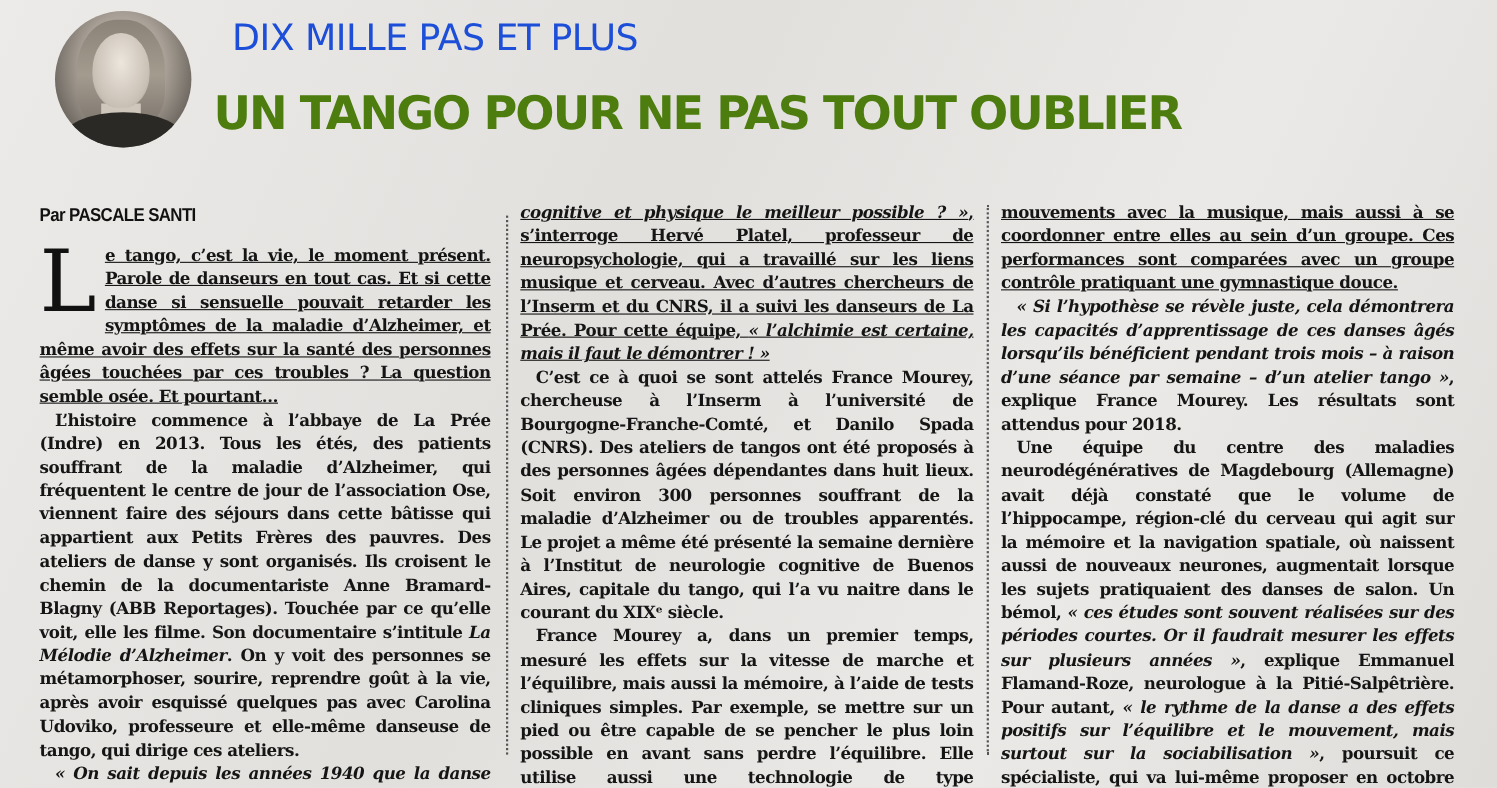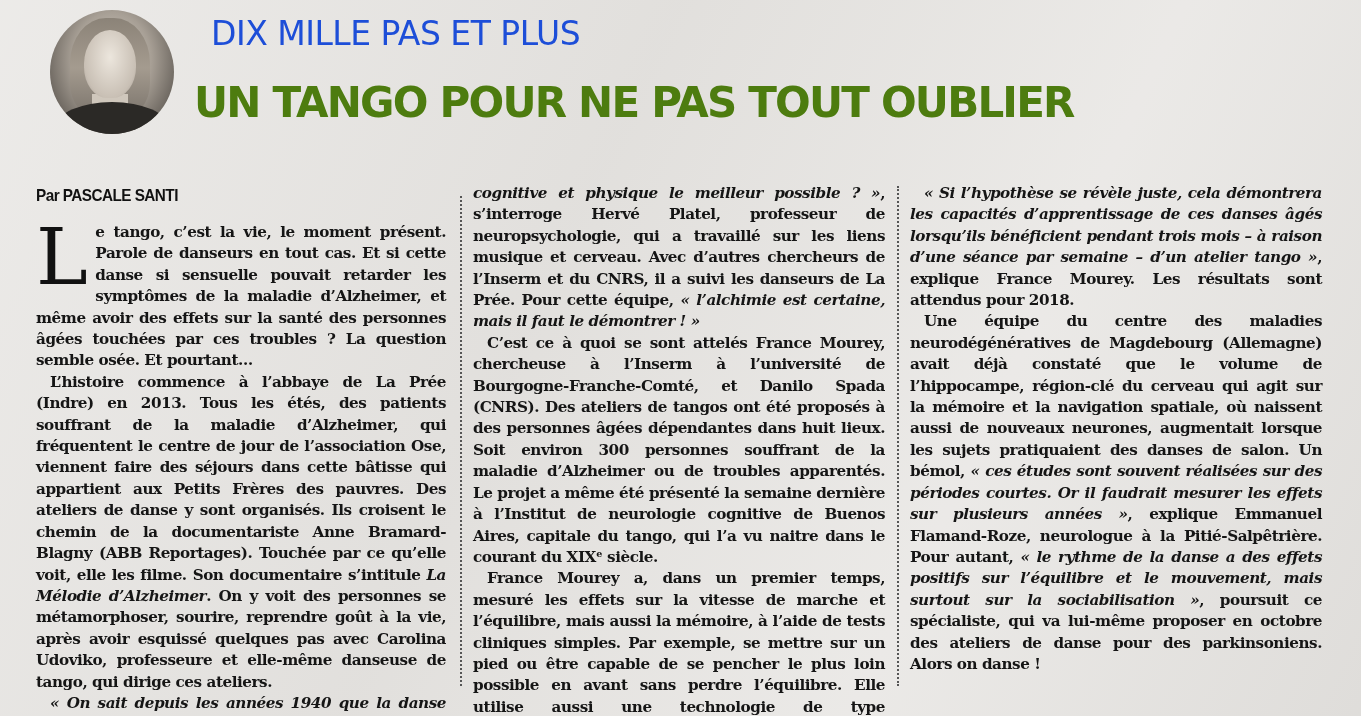--- a/index.html
+++ b/index.html
@@ -50,21 +50,21 @@
       transform: scaleX(0.9); transform-origin: left;
     }
     .col {
       position: absolute; top: 210px;
       font-family: "DejaVu Serif", serif; font-weight: bold;
       font-size: 15.2px; line-height: 21.4px; color: #151515;
       text-align: justify; letter-spacing: -0.45px;
       hyphens: none;
     }
     .col p { margin: 0; text-indent: 14px; }
-    .col p.noindent { text-indent: 0; }
+    .col p.noindent { text-indent: 0; text-decoration: underline; }
     .col i { font-style: italic; }
     .col1 { left: 36px; width: 410px; top: 222px; }
     .col2 { left: 473px; width: 412px; top: 183px; }
     .col3 { left: 910px; width: 412px; top: 183px; }
     .dropcap {
       float: left; font-family: "DejaVu Serif", serif; font-weight: normal;
       font-size: 78px; line-height: 62px; margin: 4px 8px 0 0; color: #111;
     }
     .divider {
       position: absolute; width: 0; border-left: 2px dotted #555;
@@ -96,15 +96,16 @@
 
 <div class="col col2">
   <p class="noindent"><i>cognitive et physique le meilleur possible ? »</i><span>, s’interroge Hervé Platel, professeur de neuropsychologie, qui a travaillé sur les liens musique et cerveau. Avec d’autres chercheurs de l’Inserm et du CNRS, il a suivi les danseurs de La Prée. Pour cette équipe, </span><i>« l’alchimie est certaine, mais il faut le démontrer ! »</i></p>
   <p><span>C’est ce à quoi se sont attelés France Mourey, chercheuse à l’Inserm à l’université de Bourgogne-Franche-Comté, et Danilo Spada (CNRS). Des ateliers de tangos ont été proposés à des personnes âgées dépendantes dans huit lieux. Soit environ 300 personnes souffrant de la maladie d’Alzheimer ou de troubles apparentés. Le projet a même été présenté la semaine dernière à l’Institut de neurologie cognitive de Buenos Aires, capitale du tango, qui l’a vu naitre dans le courant du XIXᵉ siècle.</span></p>
   <p><span>France Mourey a, dans un premier temps, mesuré les effets sur la vitesse de marche et l’équilibre, mais aussi la mémoire, à l’aide de tests cliniques simples. Par exemple, se mettre sur un pied ou être capable de se pencher le plus loin possible en avant sans perdre l’équilibre. Elle utilise aussi une technologie de type accéléromètre en Wi-Fi afin de mesurer les capacités des personnes à synchroniser leurs</span></p>
 </div>
 
 <div class="divider div2"></div>
 
 <div class="col col3">
+  <p class="noindent"><span>mouvements avec la musique, mais aussi à se coordonner entre elles au sein d’un groupe. Ces performances sont comparées avec un groupe contrôle pratiquant une gymnastique douce.</span></p>
   <p><i>« Si l’hypothèse se révèle juste, cela démontrera les capacités d’apprentissage de ces danses âgés lorsqu’ils bénéficient pendant trois mois – à raison d’une séance par semaine – d’un atelier tango »</i><span>, explique France Mourey. Les résultats sont attendus pour 2018.</span></p>
   <p><span>Une équipe du centre des maladies neurodégénératives de Magdebourg (Allemagne) avait déjà constaté que le volume de l’hippocampe, région-clé du cerveau qui agit sur la mémoire et la navigation spatiale, où naissent aussi de nouveaux neurones, augmentait lorsque les sujets pratiquaient des danses de salon. Un bémol, </span><i>« ces études sont souvent réalisées sur des périodes courtes. Or il faudrait mesurer les effets sur plusieurs années »</i><span>, explique Emmanuel Flamand-Roze, neurologue à la Pitié-Salpêtrière. Pour autant, </span><i>« le rythme de la danse a des effets positifs sur l’équilibre et le mouvement, mais surtout sur la sociabilisation »</i><span>, poursuit ce spécialiste, qui va lui-même proposer en octobre des ateliers de danse pour des parkinsoniens. Alors on danse !</span></p>
 </div>
 
 </body></html>

